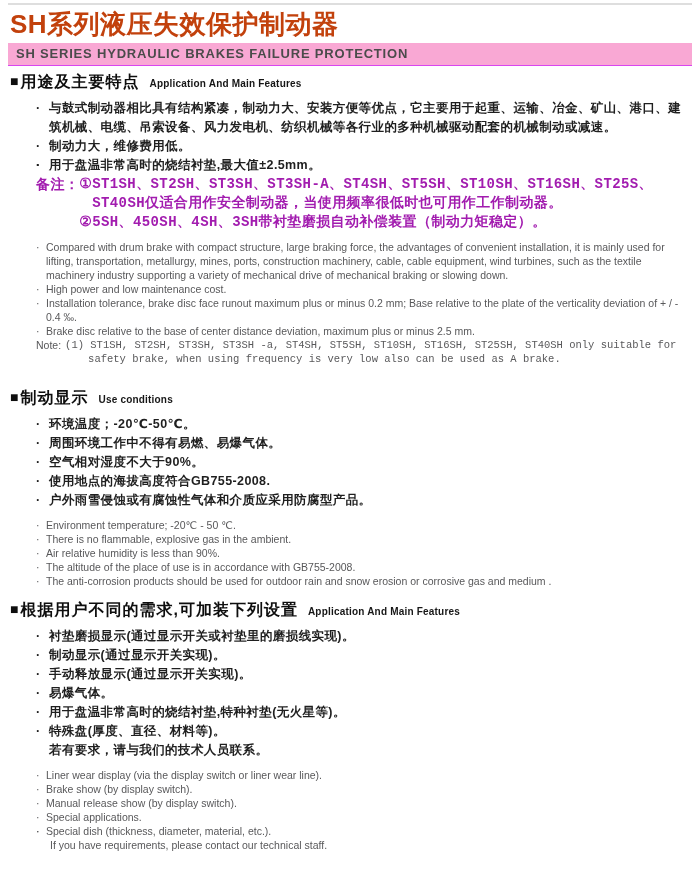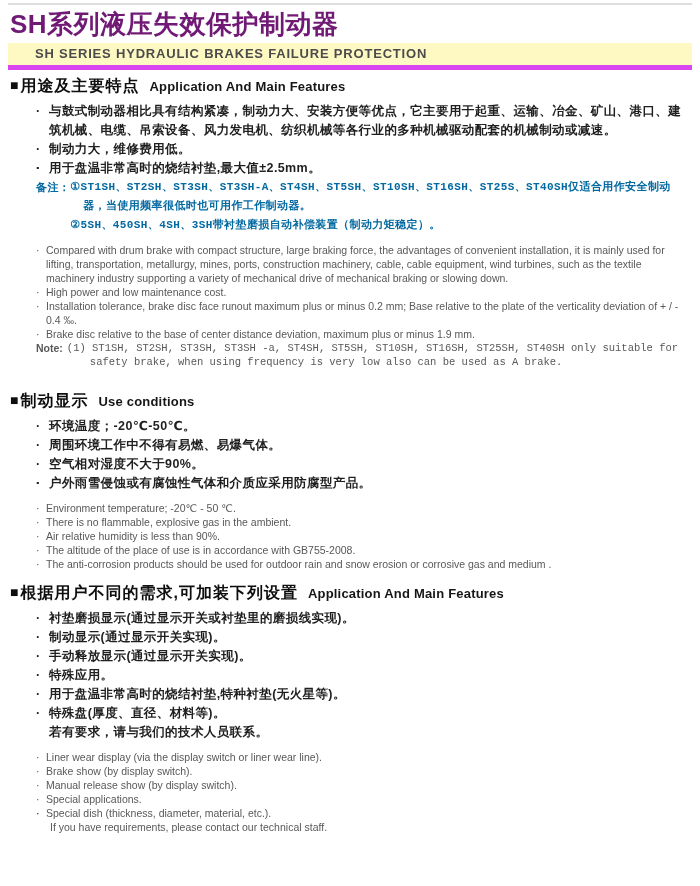--- a/index.html
+++ b/index.html
@@ -5,57 +5,57 @@
   html,body{margin:0;padding:0;background:#ffffff;}
   body{
     width:700px;height:886px;overflow:hidden;
     font-family:"Liberation Sans","DejaVu Sans",sans-serif;
     -webkit-font-smoothing:antialiased;
   }
   .page{width:700px;height:886px;position:relative;background:#fff;}
   .top-rule{margin:3px 8px 0 8px;height:2px;background:#dedede;}
   .title{
     margin:4px 8px 4px 10px;font-size:26px;line-height:30px;
-    font-weight:bold;color:#701a75;letter-spacing:0.5px;
+    font-weight:bold;color:#c2410c;letter-spacing:0.5px;
   }
   .banner{
-    margin:0 8px;height:22px;line-height:22px;background:#fef9c3;
-    border-bottom:5px solid #d946ef;padding-left:27px;
+    margin:0 8px;height:22px;line-height:22px;background:#f9a8d4;
+    border-bottom:1px solid #d946ef;padding-left:8px;
     font-size:13px;letter-spacing:0.8px;color:#4b4b4b;font-weight:bold;
   }
   .section{margin-top:6px;}
   .section.s2{margin-top:22px;}
   .section.s3{margin-top:12px;}
   .sec-head{
     margin:0 8px 5px 10px;font-size:16px;line-height:20px;
     font-weight:bold;color:#0e0e0e;display:flex;align-items:baseline;
   }
   .sec-marker{font-size:14px;margin-right:2px;position:relative;top:-1px;}
   .sec-zh{letter-spacing:1px;}
-  .sec-en{font-size:13px;margin-left:10px;letter-spacing:0.2px;color:#161616;}
+  .sec-en{font-size:10px;margin-left:10px;letter-spacing:0.2px;color:#161616;}
   ul.blist{list-style:none;margin:0 14px 0 36px;padding:0;}
   ul.zh li{
     position:relative;padding-left:13px;font-size:12.5px;line-height:19px;
     color:#1f1f1f;font-weight:bold;letter-spacing:0.4px;
   }
   ul.en li{
     position:relative;padding-left:10px;font-size:10.5px;line-height:14px;
     color:#58585a;font-weight:normal;
   }
   ul.blist li .dot{position:absolute;left:0;top:0;}
   ul.blist li.no-dot{padding-left:13px;}
   ul.en li.no-dot{padding-left:14px;}
   .en-block{margin-top:8px;}
   .note{display:flex;margin:0 14px 0 36px;}
   .note .nlabel{flex:0 0 auto;white-space:pre;}
   .note .nitems{flex:1 1 auto;min-width:0;font-family:Liberation Mono, monospace;}
-  .note.zh-note{font-size:11px;line-height:19px;color:#0369a1;font-weight:bold;letter-spacing:0.4px;}
+  .note.zh-note{font-size:14px;line-height:19px;color:#a21caf;font-weight:bold;letter-spacing:0.4px;}
   .note.zh-note .nitems div{padding-left:13px;text-indent:-13px;}
   .note.en-note{font-size:10.5px;line-height:14px;color:#58585a;}
-  .note.en-note .nlabel{margin-right:4px;font-weight:bold;}
+  .note.en-note .nlabel{margin-right:4px;}
   .note.en-note .nitems div{padding-left:23px;text-indent:-23px;}
 </style>
 </head>
 <body>
 
 <div class="page">
   <div class="top-rule"></div>
   <h1 class="title">SH系列液压失效保护制动器</h1>
   <div class="banner">
     <span>SH SERIES HYDRAULIC BRAKES FAILURE PROTECTION</span>
@@ -78,41 +78,41 @@
           <div class="nitems">
             <div>①ST1SH、ST2SH、ST3SH、ST3SH-A、ST4SH、ST5SH、ST10SH、ST16SH、ST25S、ST40SH仅适合用作安全制动器，当使用频率很低时也可用作工作制动器。</div>
             <div>②5SH、450SH、4SH、3SH带衬垫磨损自动补偿装置（制动力矩稳定）。</div>
           </div>
         </div>
         <div class="en-block">
           <ul class="blist en">
             <li><span class="dot">·</span><span>Compared with drum brake with compact structure, large braking force, the advantages of convenient installation, it is mainly used for lifting, transportation, metallurgy, mines, ports, construction machinery, cable, cable equipment, wind turbines, such as the textile machinery industry supporting a variety of mechanical drive of mechanical braking or slowing down.</span></li>
             <li><span class="dot">·</span><span>High power and low maintenance cost.</span></li>
             <li><span class="dot">·</span><span>Installation tolerance, brake disc face runout maximum plus or minus 0.2 mm; Base relative to the plate of the verticality deviation of + / - 0.4 ‰.</span></li>
-            <li><span class="dot">·</span><span>Brake disc relative to the base of center distance deviation, maximum plus or minus 1.9 mm.</span></li>
+            <li><span class="dot">·</span><span>Brake disc relative to the base of center distance deviation, maximum plus or minus 2.5 mm.</span></li>
           </ul>
           <div class="note en-note">
             <span class="nlabel">Note:</span>
             <div class="nitems">
               <div>(1) ST1SH, ST2SH, ST3SH, ST3SH -a, ST4SH, ST5SH, ST10SH, ST16SH, ST25SH, ST40SH only suitable for safety brake, when using frequency is very low also can be used as A brake.</div>
             </div>
           </div>
         </div>
       </section>
       <section class="section s2">
         <div class="sec-head">
           <span class="sec-marker">■</span>
           <span class="sec-zh">制动显示</span>
           <span class="sec-en">Use  conditions</span>
         </div>
         <ul class="blist zh">
           <li><span class="dot">·</span><span>环境温度；-20℃-50℃。</span></li>
           <li><span class="dot">·</span><span>周围环境工作中不得有易燃、易爆气体。</span></li>
           <li><span class="dot">·</span><span>空气相对湿度不大于90%。</span></li>
-          <li><span class="dot">·</span></li>
+          <li><span class="dot">·</span><span>使用地点的海拔高度符合GB755-2008.</span></li>
           <li><span class="dot">·</span><span>户外雨雪侵蚀或有腐蚀性气体和介质应采用防腐型产品。</span></li>
         </ul>
         <div class="en-block">
           <ul class="blist en">
             <li><span class="dot">·</span><span>Environment temperature; -20℃ - 50 ℃.</span></li>
             <li><span class="dot">·</span><span>There is no flammable, explosive gas in the ambient.</span></li>
             <li><span class="dot">·</span><span>Air relative humidity is less than 90%.</span></li>
             <li><span class="dot">·</span><span>The altitude of the place of use is in accordance with GB755-2008.</span></li>
             <li><span class="dot">·</span><span>The anti-corrosion products should be used for outdoor rain and snow erosion  or corrosive gas and medium .</span></li>
           </ul>
@@ -121,21 +121,21 @@
       <section class="section s3">
         <div class="sec-head">
           <span class="sec-marker">■</span>
           <span class="sec-zh">根据用户不同的需求,可加装下列设置</span>
           <span class="sec-en">Application And Main Features</span>
         </div>
         <ul class="blist zh">
           <li><span class="dot">·</span><span>衬垫磨损显示(通过显示开关或衬垫里的磨损线实现)。</span></li>
           <li><span class="dot">·</span><span>制动显示(通过显示开关实现)。</span></li>
           <li><span class="dot">·</span><span>手动释放显示(通过显示开关实现)。</span></li>
-          <li><span class="dot">·</span><span>特殊应用。</span></li>
+          <li><span class="dot">·</span><span>易爆气体。</span></li>
           <li><span class="dot">·</span><span>用于盘温非常高时的烧结衬垫,特种衬垫(无火星等)。</span></li>
           <li><span class="dot">·</span><span>特殊盘(厚度、直径、材料等)。</span></li>
           <li class="no-dot">若有要求，请与我们的技术人员联系。</li>
         </ul>
         <div class="en-block">
           <ul class="blist en">
             <li><span class="dot">·</span><span>Liner wear display (via the display switch or liner wear line).</span></li>
             <li><span class="dot">·</span><span>Brake show (by display switch).</span></li>
             <li><span class="dot">·</span><span>Manual release show (by display switch).</span></li>
             <li><span class="dot">·</span><span>Special applications.</span></li>

